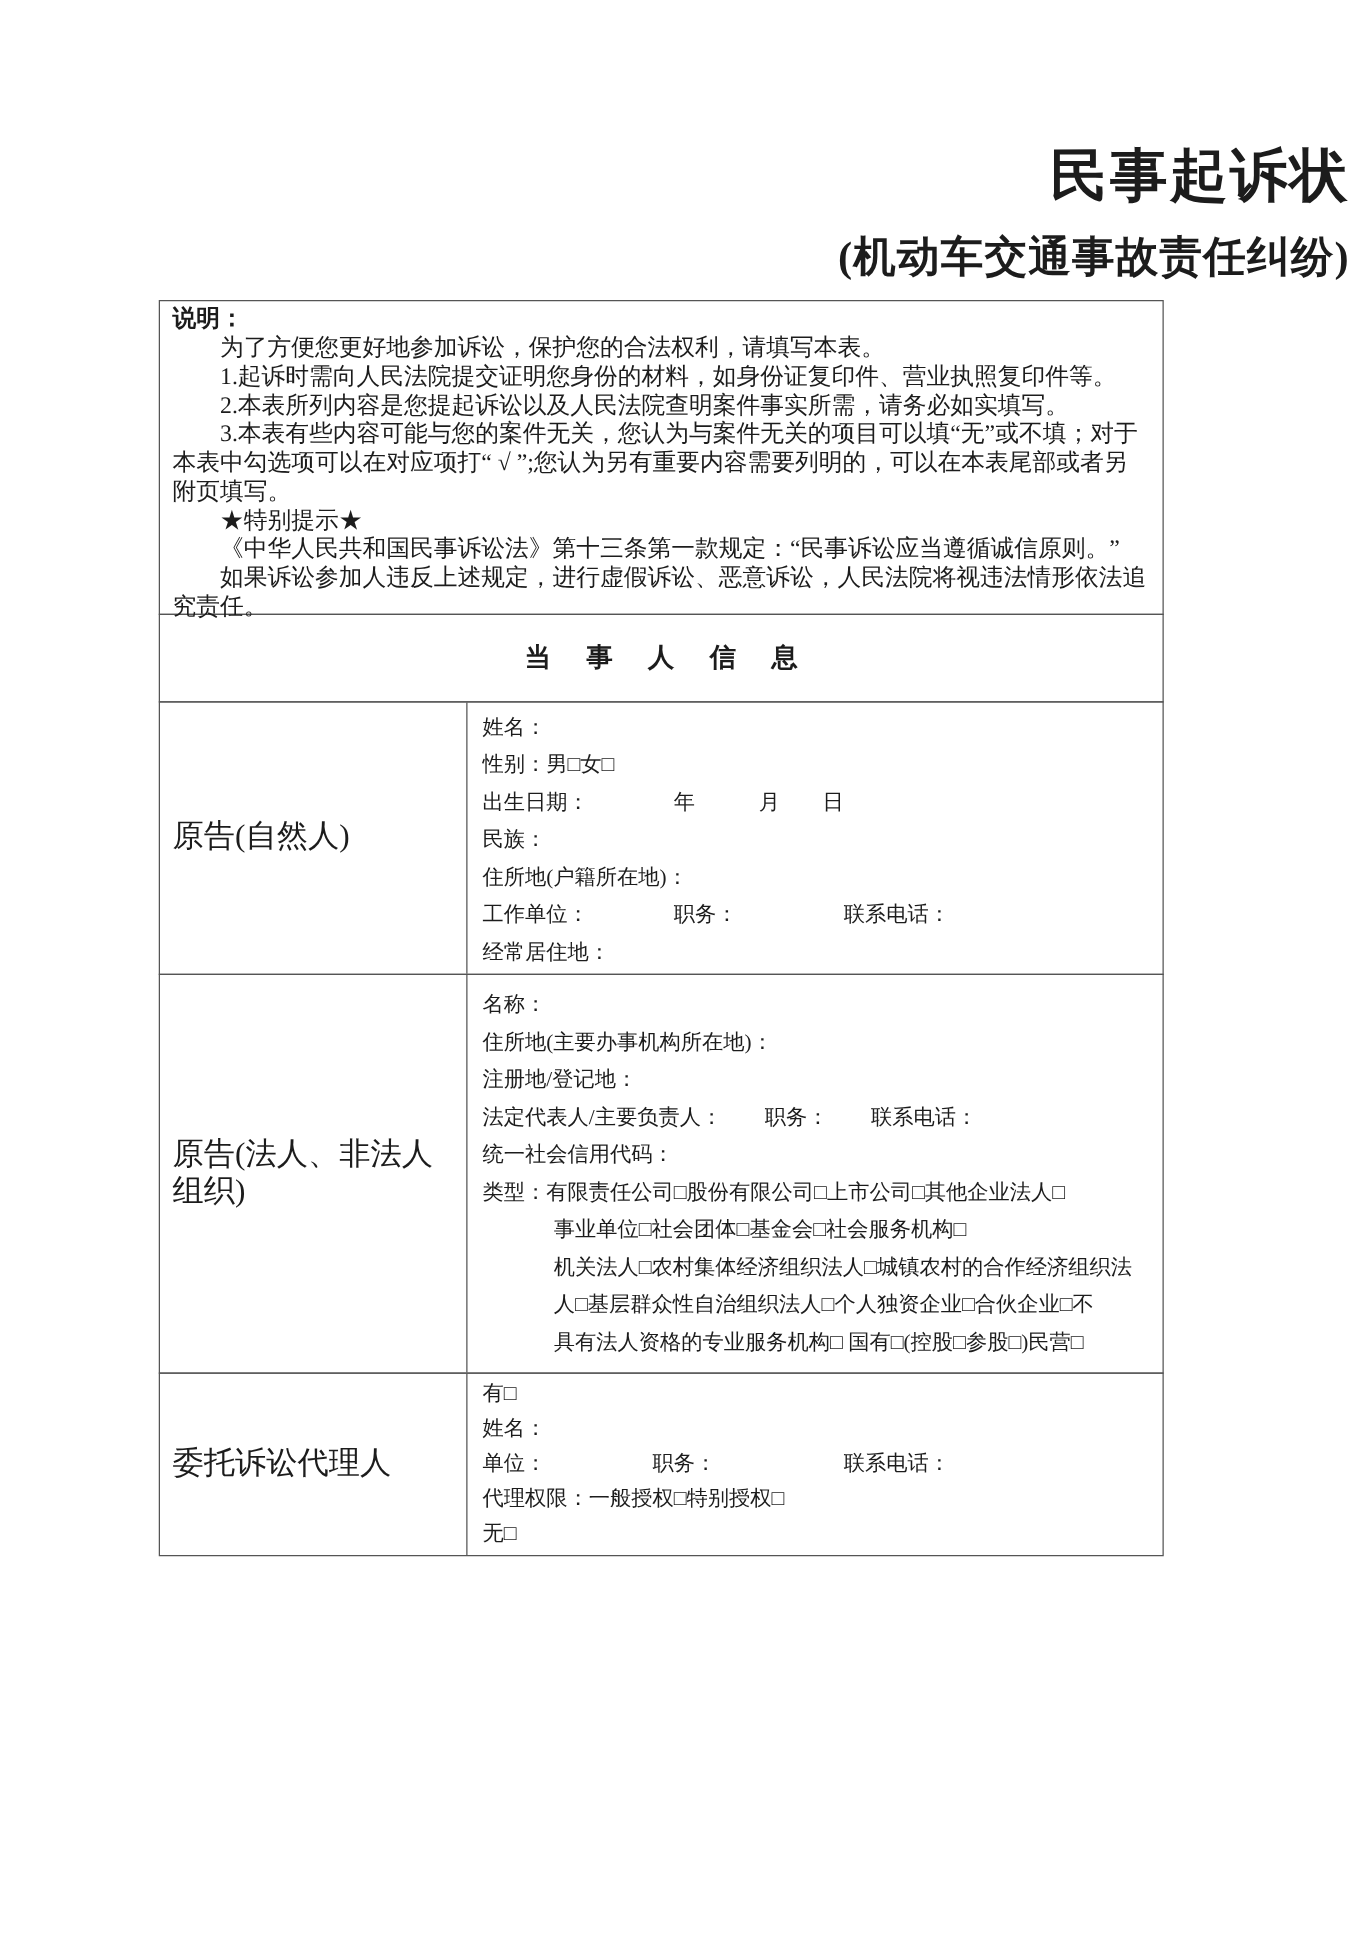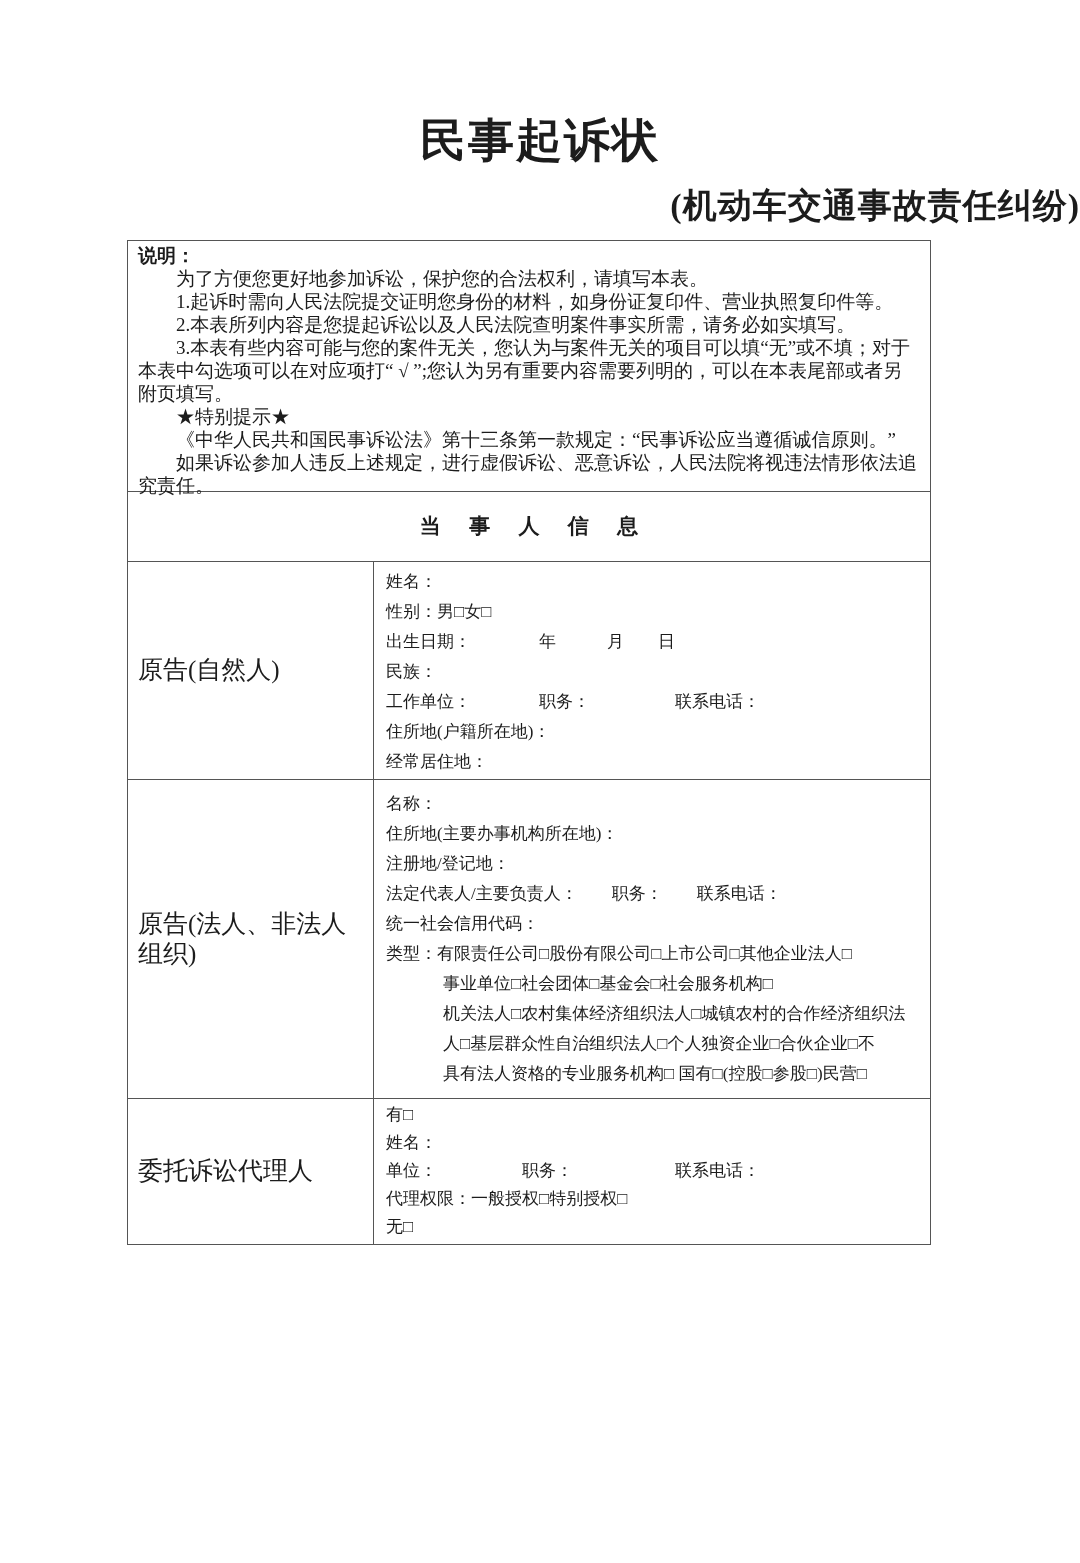--- a/index.html
+++ b/index.html
@@ -8,21 +8,21 @@
     position:relative;
     width:1080px;
     height:1563px;
     background:#ffffff;
     font-family:"Liberation Serif","DejaVu Serif",serif;
     color:#1c1c1c;
     overflow:hidden;
   }
   .title {
     padding-top:116px;
-    text-align:center;
+    text-align:right;
     font-size:46px;
     font-weight:bold;
     line-height:1.1;
     letter-spacing:2px;
   }
   .subtitle {
     margin-top:16px;
     text-align:right;
     font-size:34px;
     font-weight:bold;
@@ -120,22 +120,22 @@
     <div class="section-header">当 事 人 信 息</div>
 
     <div>
         <div class="row row-plaintiff-natural">
           <div class="cell-label">原告(自然人)</div>
           <div class="cell-content">
             <div class="line">姓名：</div>
             <div class="line">性别：男□女□</div>
             <div class="line">出生日期：　　　　年　　　月　　日</div>
             <div class="line">民族：</div>
+            <div class="line">住所地(户籍所在地)：</div>
             <div class="line">工作单位：　　　　职务：　　　　　联系电话：</div>
-            <div class="line">住所地(户籍所在地)：</div>
             <div class="line">经常居住地：</div>
           </div>
         </div>
         <div class="row row-plaintiff-org">
           <div class="cell-label">原告(法人、非法人组织)</div>
           <div class="cell-content">
             <div class="line">名称：</div>
             <div class="line">住所地(主要办事机构所在地)：</div>
             <div class="line">注册地/登记地：</div>
             <div class="line">法定代表人/主要负责人：　　职务：　　联系电话：</div>

